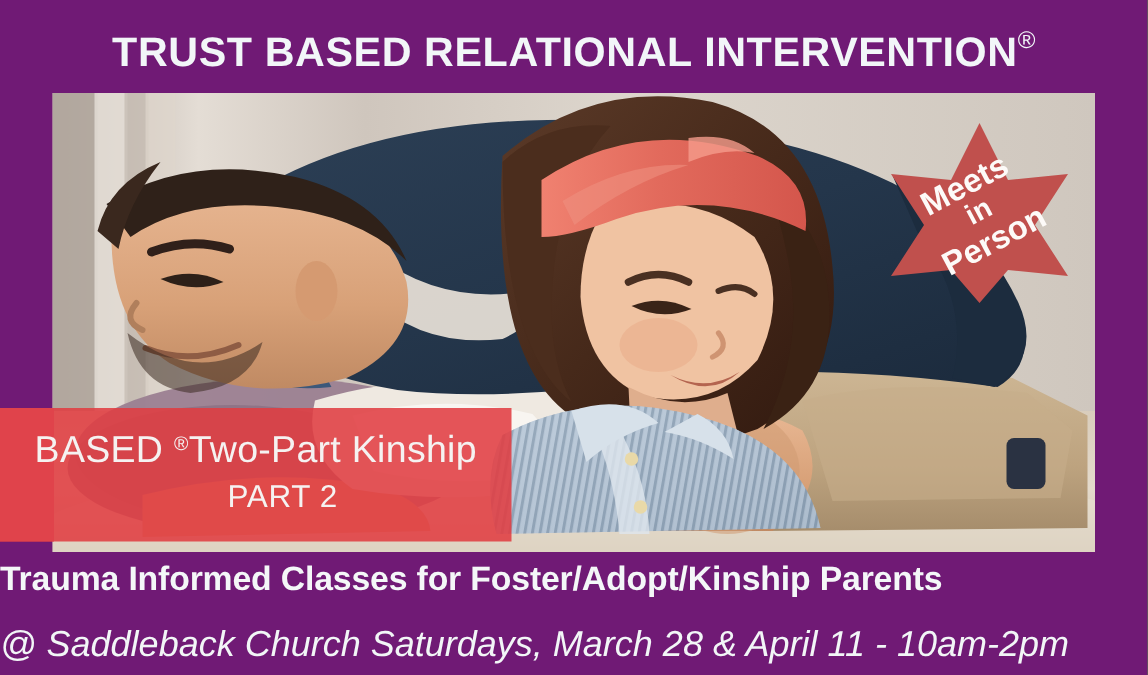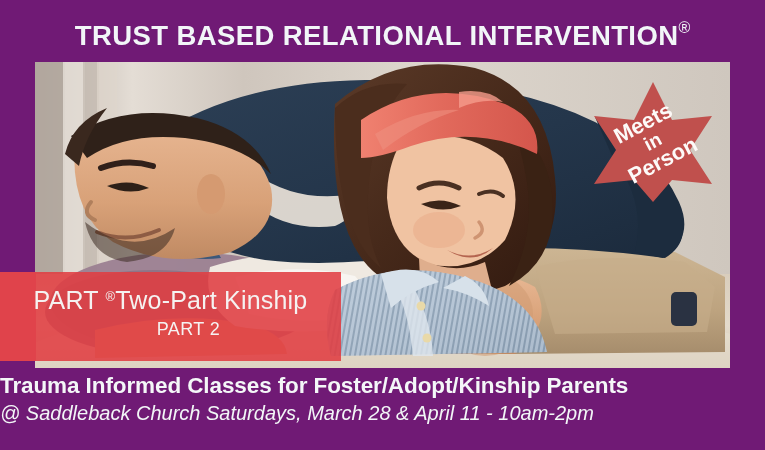--- a/index.html
+++ b/index.html
@@ -90,21 +90,21 @@
     font-weight: 400;
     letter-spacing: 0.2px;
     line-height: 1.25;
     white-space: nowrap;
   }
   .banner-line1 .reg {
     font-size: 13px;
     vertical-align: 8px;
   }
   .banner-line2 {
-    font-size: 18px;
+    font-size: 21px;
     font-weight: 400;
     letter-spacing: 0.4px;
     line-height: 1.3;
     margin-top: 2px;
     padding-left: 36px;
   }
 
   
   .star-badge {
     position: absolute;
@@ -148,26 +148,26 @@
   .footer-line1 {
     color: #f4f7f8;
     font-size: 22.5px;
     font-weight: 700;
     letter-spacing: -0.1px;
     line-height: 1.22;
     white-space: nowrap;
   }
   .footer-line2 {
     color: #f2f6f7;
-    font-size: 20px;
+    font-size: 24px;
     font-style: italic;
     font-weight: 400;
     letter-spacing: 0px;
     line-height: 1.25;
-    margin-top: 2px;
+    margin-top: 16px;
     white-space: nowrap;
   }
 </style>
 </head>
 <body>
 
 <div id="poster">
 
   <div class="title-bar">
     <div class="title-text"><span>TRUST BASED RELATIONAL INTERVENTION</span><span class="reg">®</span></div>
@@ -312,21 +312,21 @@
     <div class="star-label">
       <span class="l1">Meets</span>
       <span class="l2">in</span>
       <span class="l3">Person</span>
     </div>
   </div>
 
   <div class="red-banner"></div>
   <div class="red-banner-solid"></div>
   <div class="banner-lines">
-    <div class="banner-line1"><span>PART </span><span class="reg">®</span><span>Two-Part Kinship</span></div>
+    <div class="banner-line1"><span>BASED </span><span class="reg">®</span><span>Two-Part Kinship</span></div>
     <div class="banner-line2">PART 2</div>
   </div>
 
   <div class="footer">
     <div class="footer-line1">Trauma Informed Classes for Foster/Adopt/Kinship Parents</div>
     <div class="footer-line2">@ Saddleback Church Saturdays, March 28 &amp; April 11 - 10am-2pm</div>
   </div>
 
 </div>
 

